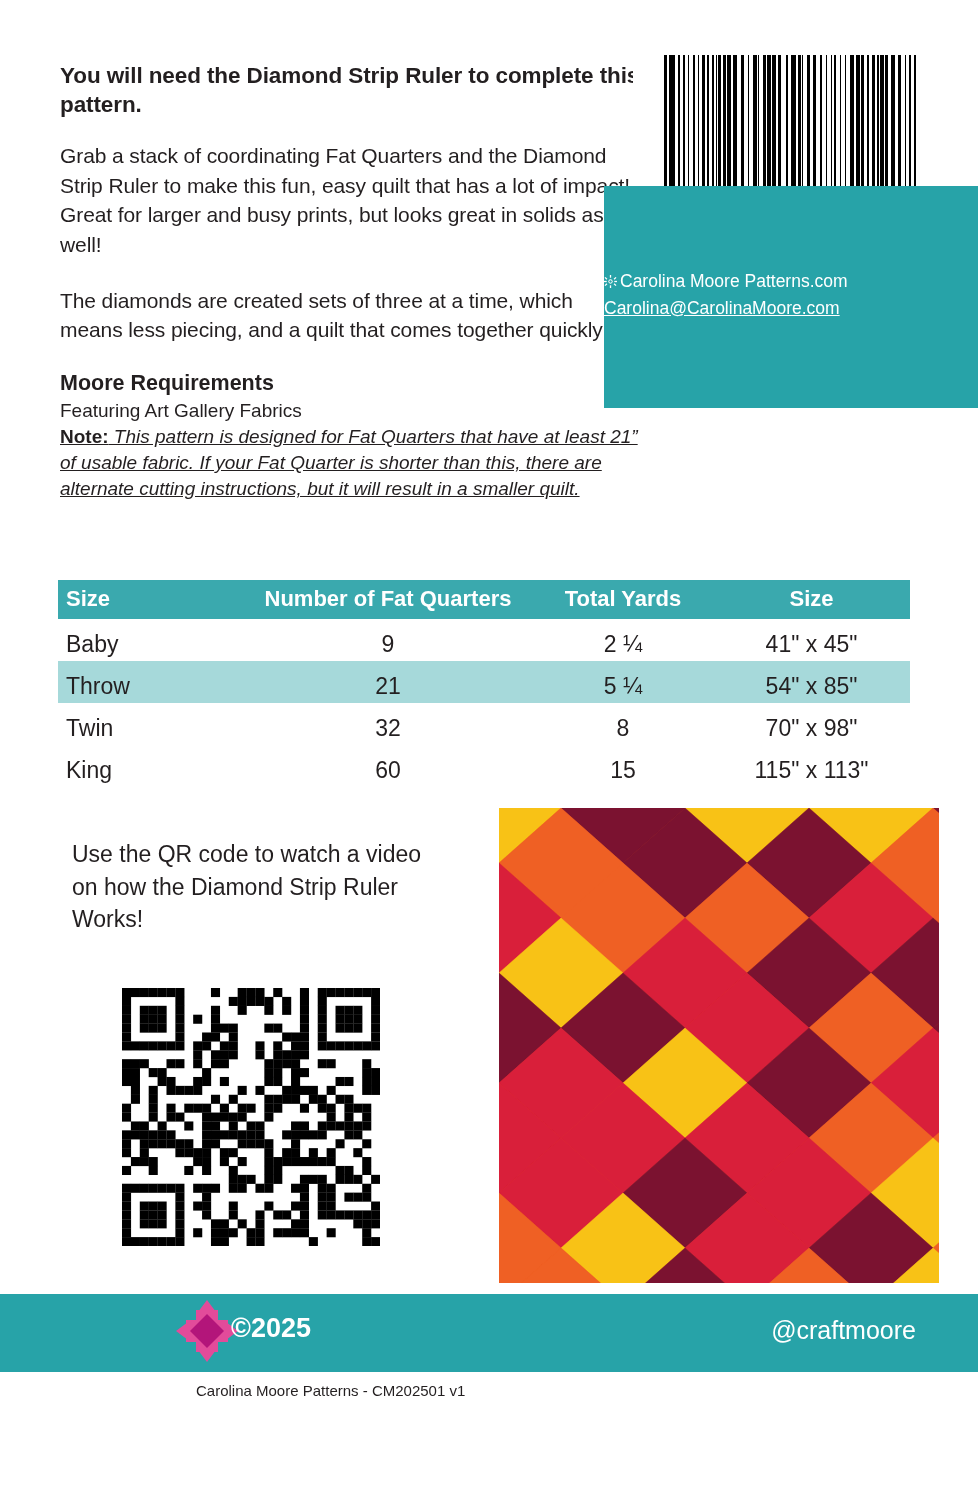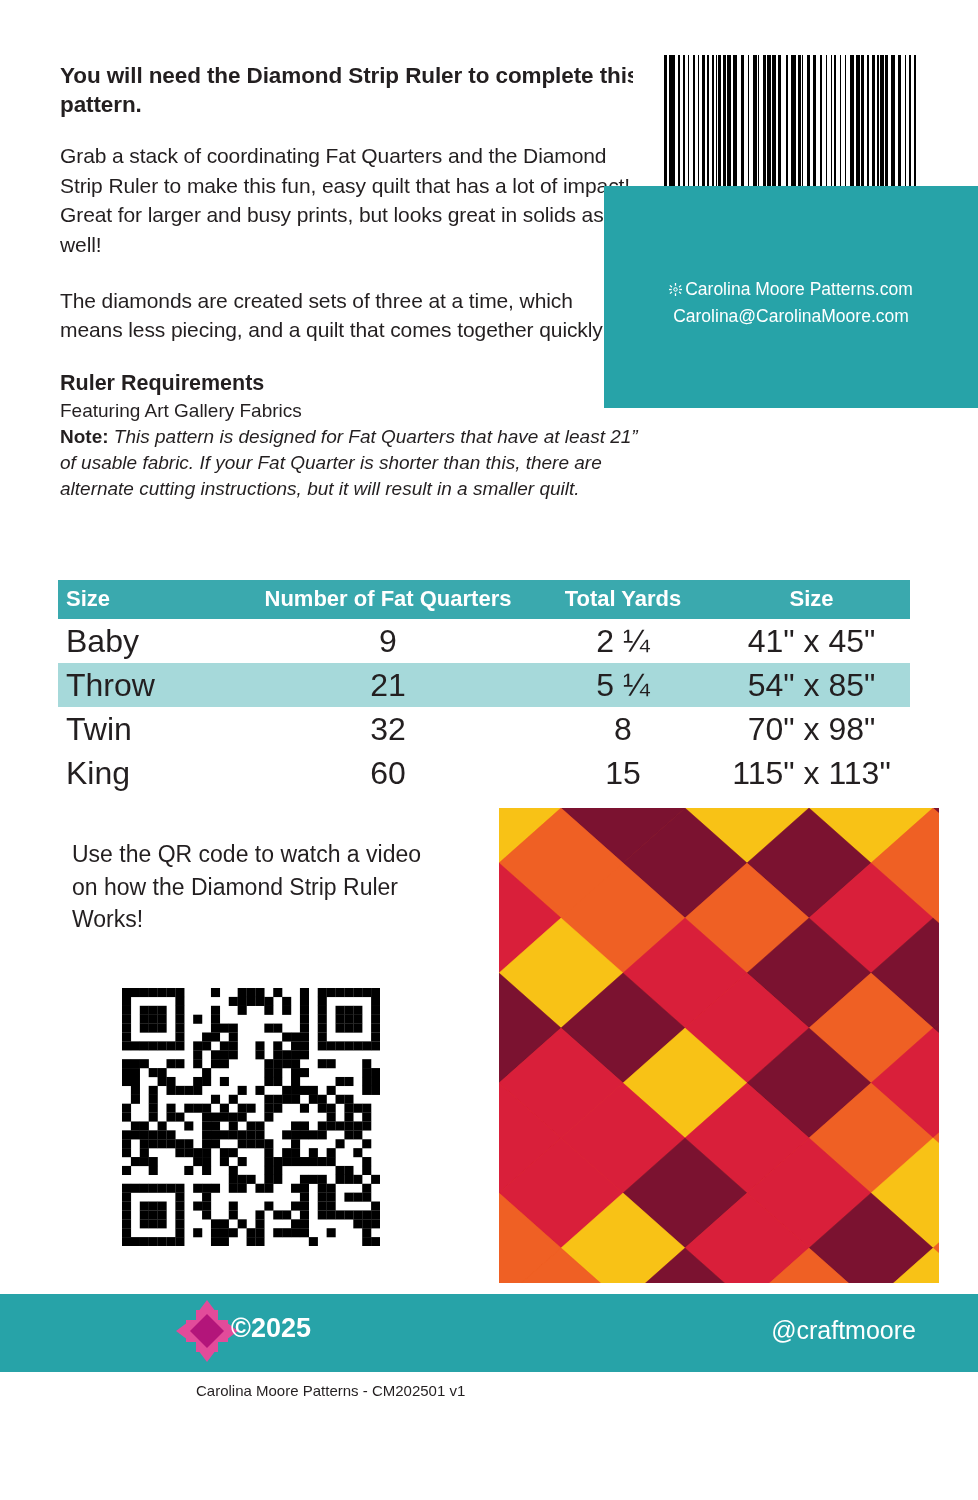--- a/index.html
+++ b/index.html
@@ -44,20 +44,21 @@
   }
   .featuring {
     font-size: 19px;
     margin: 0 0 2px 0;
   }
   .note {
     font-size: 19px;
     font-style: italic;
     line-height: 1.38;
     margin: 0;
+    text-decoration: underline;
   }
   .note b { font-style: normal; }
 
   
   .barcode-wrap {
     position: absolute;
     left: 633px;
     top: 55px;
     width: 314px;
     height: 200px;
@@ -94,25 +95,25 @@
     left: 604px;
     top: 186px;
     width: 374px;
     height: 222px;
     background: #27a3a8;
     color: #ffffff;
   }
   .teal-lines {
     position: absolute;
     left: 0;
-    top: 90px;
+    top: 82px;
     width: 374px;
-    text-align: center;
     font-size: 17.5px;
     line-height: 1.52;
+    text-decoration: underline;
   }
   .teal-lines div { white-space: nowrap; }
   .site-line { display: inline-block; }
   .gear-ico {
     display: inline-block;
     width: 13px; height: 13px;
     vertical-align: -1px;
     margin-right: 3px;
   }
 
@@ -127,22 +128,22 @@
   .size-table th {
     background: #3aa9ae;
     color: #ffffff;
     font-size: 22px;
     font-weight: bold;
     padding: 6px 0 7px 0;
     text-align: center;
   }
   .size-table th.c0 { text-align: left; padding-left: 8px; }
   .size-table td {
-    font-size: 32px;
-    padding: 4px 0 3px 0;
+    font-size: 23px;
+    padding: 12px 0 3px 0;
     text-align: center;
     color: #231f20;
   }
   .size-table td.c0 { text-align: left; padding-left: 8px; }
   .size-table tr.alt td { background: #a6d9da; }
 
   
   .qr-text {
     position: absolute;
     left: 72px;
@@ -213,21 +214,21 @@
 </style>
 </head>
 <body>
 
 <div class="page">
 
   <div class="left-col">
     <p class="intro-bold">You will need the Diamond Strip Ruler to complete this pattern.</p>
     <p class="para">Grab a stack of coordinating Fat Quarters and the Diamond Strip Ruler to make this fun, easy quilt that has a lot of impact! Great for larger and busy prints, but looks great in solids as well!</p>
     <p class="para">The diamonds are created sets of three at a time, which means less piecing, and a quilt that comes together quickly!</p>
-    <h2 class="fabric-head">Ruler Requirements</h2>
+    <h2 class="fabric-head">Moore Requirements</h2>
     <p class="featuring">Featuring Art Gallery Fabrics</p>
     <p class="note"><b>Note:</b><span> This pattern is designed for Fat Quarters that have at least 21” of usable fabric. If your Fat Quarter is shorter than this, there are alternate cutting instructions, but it will result in a smaller quilt.</span></p>
   </div>
 
   <div class="barcode-wrap">
     <div class="barcode-bars" id="barcode-bars">
         <div class="bar" style="width: 0.995025%; background: rgb(0, 0, 0);"></div>
         <div class="bar" style="width: 0.995025%; background: transparent;"></div>
         <div class="bar" style="width: 0.995025%; background: rgb(0, 0, 0);"></div>
         <div class="bar short" style="width: 1.49254%; background: rgb(0, 0, 0);"></div>

